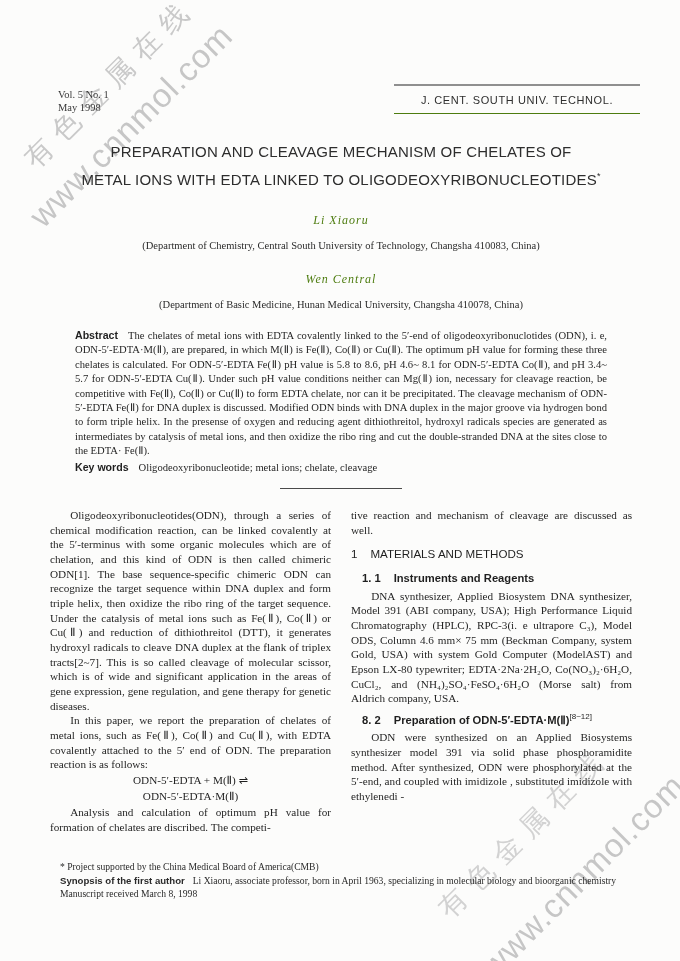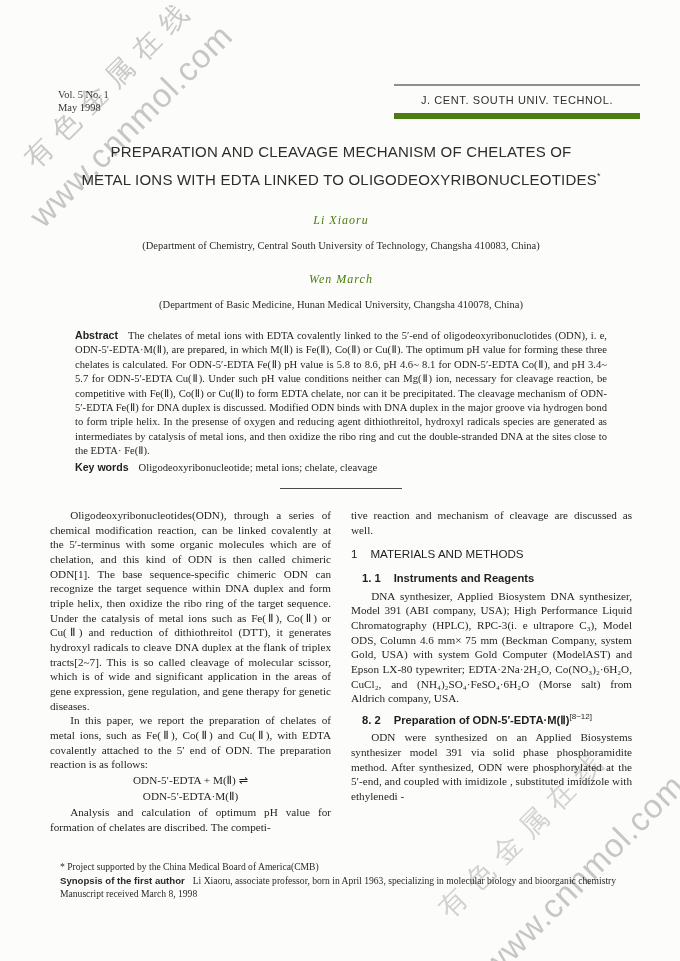--- a/index.html
+++ b/index.html
@@ -29,21 +29,21 @@
   #wm-cn-bottom{left:430px;top:900px;color:#d2d2d2;}
   #wm-en-bottom{left:474px;top:958px;}
   
   .masthead{position:absolute;left:0;top:0;right:0;z-index:1;}
   .vol{
     position:absolute;left:58px;top:88px;
     font-size:10.5px;line-height:13px;color:#3a3a3a;
   }
   .journal-box{
     position:absolute;left:394px;top:84px;width:246px;
-    border-top:2px solid #8f8f8f;border-bottom:6px solid #4d7c0f;
+    border-top:2px solid #8f8f8f;border-bottom:1px solid #4d7c0f;
     padding:8px 0 7px;text-align:center;
     font-family:"Liberation Sans", sans-serif;
     font-size:11px;letter-spacing:0.6px;color:#2e2e2e;
   }
   
   main{position:absolute;left:50px;top:140px;width:582px;z-index:1;}
   .title{
     text-align:center;
     font-family:"Liberation Sans", sans-serif;
     font-size:15px;line-height:24px;letter-spacing:0.2px;
@@ -122,21 +122,21 @@
 
   <main>
 
     <div class="title">
       <span>PREPARATION AND CLEAVAGE MECHANISM OF CHELATES OF</span><br>
       <span>METAL IONS WITH EDTA LINKED TO OLIGODEOXYRIBONUCLEOTIDES</span><sup>*</sup>
     </div>
 
     <div class="author">Li Xiaoru</div>
     <div class="affil">(Department of Chemistry,  Central South University of Technology, Changsha 410083, China)</div>
-    <div class="author">Wen March</div>
+    <div class="author">Wen Central</div>
     <div class="affil">(Department of Basic Medicine, Hunan Medical University, Changsha 410078, China)</div>
 
     <div class="abstract">
       <span class="lbl">Abstract</span><span>The chelates of metal ions with EDTA covalently linked to the 5′-end of oligodeoxyribonuclotides (ODN), i. e, ODN-5′-EDTA·M(Ⅱ), are prepared, in which M(Ⅱ) is Fe(Ⅱ), Co(Ⅱ) or Cu(Ⅱ). The optimum pH value for forming these three chelates is calculated. For ODN-5′-EDTA Fe(Ⅱ) pH value is 5.8 to 8.6, pH 4.6~ 8.1 for ODN-5′-EDTA Co(Ⅱ), and pH 3.4~ 5.7 for ODN-5′-EDTA Cu(Ⅱ). Under such pH value conditions neither can Mg(Ⅱ) ion, necessary for cleavage reaction, be competitive with Fe(Ⅱ), Co(Ⅱ) or Cu(Ⅱ) to form EDTA chelate, nor can it be precipitated. The cleavage mechanism of ODN-5′-EDTA Fe(Ⅱ) for DNA duplex is discussed. Modified ODN binds with DNA duplex in the major groove via hydrogen bond to form triple helix. In the presense of oxygen and reducing agent dithiothreitol, hydroxyl radicals species are generated as intermediates by catalysis of metal ions, and then oxidize the ribo ring and cut the double-stranded DNA at the sites close to the EDTA· Fe(Ⅱ).</span>
     </div>
     <div class="keywords">
       <span class="lbl">Key words</span><span>Oligodeoxyribonucleotide;  metal ions;  chelate, cleavage</span>
     </div>
 
     <div class="divider"></div>

